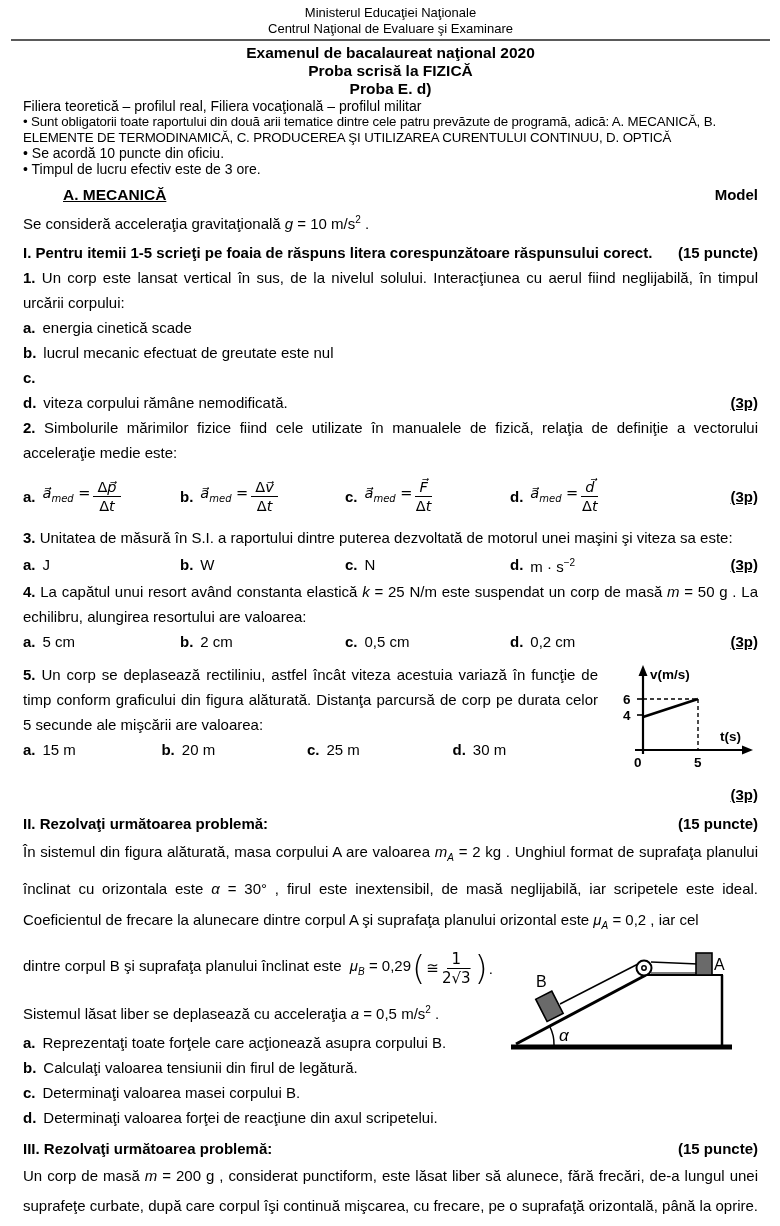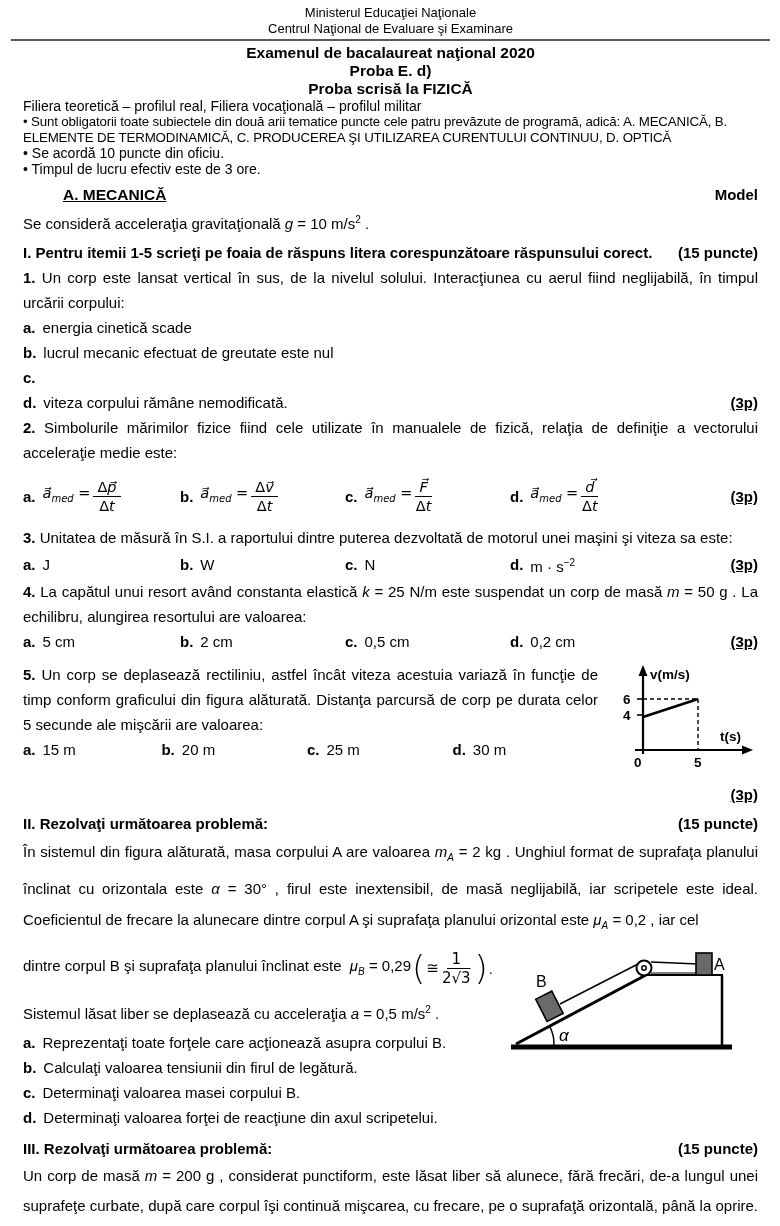--- a/index.html
+++ b/index.html
@@ -50,24 +50,24 @@
 </style>
 </head>
 <body>
 
 <div class="page">
 
   <div class="hdr-small">Ministerul Educaţiei Naţionale</div>
   <div class="hdr-small">Centrul Naţional de Evaluare şi Examinare</div>
   <hr class="rule">
   <div class="hdr-title">Examenul de bacalaureat naţional 2020</div>
+  <div class="hdr-title">Proba scrisă la FIZICĂ</div>
   <div class="hdr-title">Proba E. d)</div>
-  <div class="hdr-title">Proba scrisă la FIZICĂ</div>
   <div class="hdr-meta">Filiera teoretică – profilul real, Filiera vocaţională – profilul militar</div>
-  <div class="hdr-meta bullet cond">Sunt obligatorii toate subiectele din două arii tematice puncte cele patru prevăzute de programă, adică: A. MECANICĂ, B. ELEMENTE DE TERMODINAMICĂ, C. PRODUCEREA ŞI UTILIZAREA CURENTULUI CONTINUU, D. OPTICĂ</div>
+  <div class="hdr-meta bullet cond">Sunt obligatorii toate raportului din două arii tematice dintre cele patru prevăzute de programă, adică: A. MECANICĂ, B. ELEMENTE DE TERMODINAMICĂ, C. PRODUCEREA ŞI UTILIZAREA CURENTULUI CONTINUU, D. OPTICĂ</div>
   <div class="hdr-meta bullet">Se acordă 10 puncte din oficiu.</div>
   <div class="hdr-meta bullet">Timpul de lucru efectiv este de 3 ore.</div>
 
   <div class="secline">
     <span class="sec-title">A. MECANICĂ</span>
     <span class="bold">Model</span>
   </div>
   <div>Se consideră acceleraţia gravitaţională <i>g</i> = 10 m/s<sup>2</sup> .</div>
 
   <div class="hrow">

